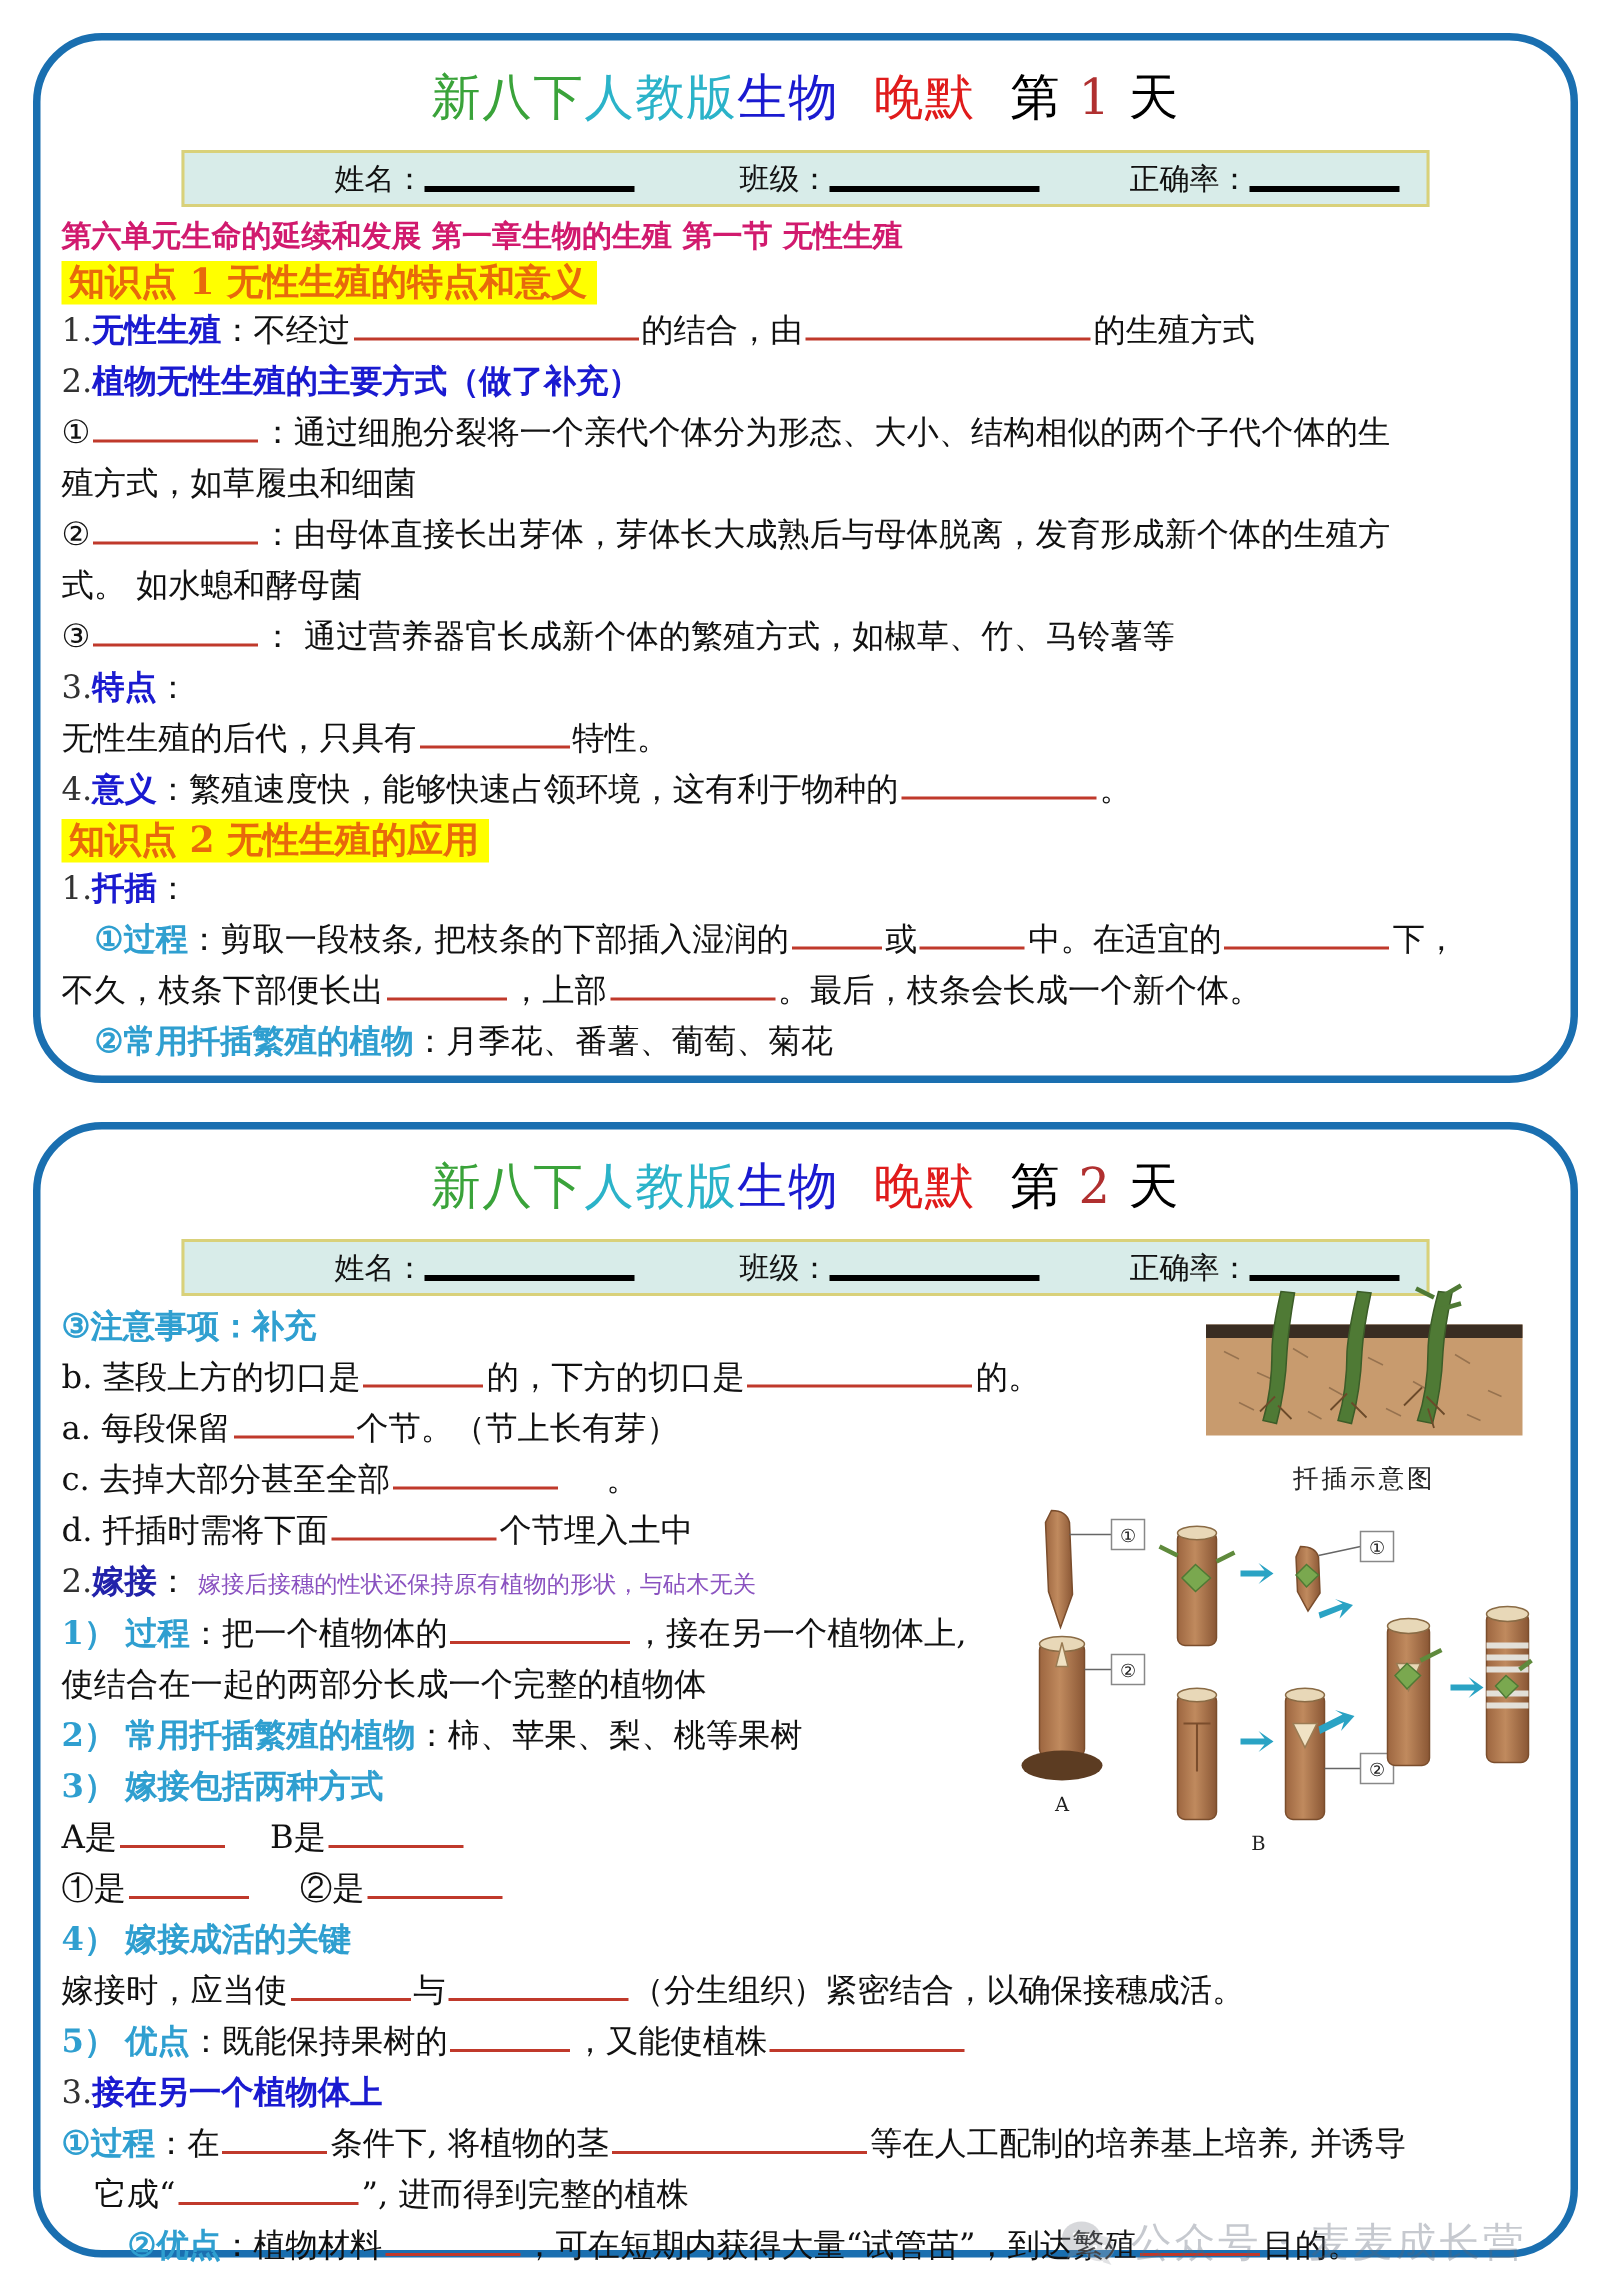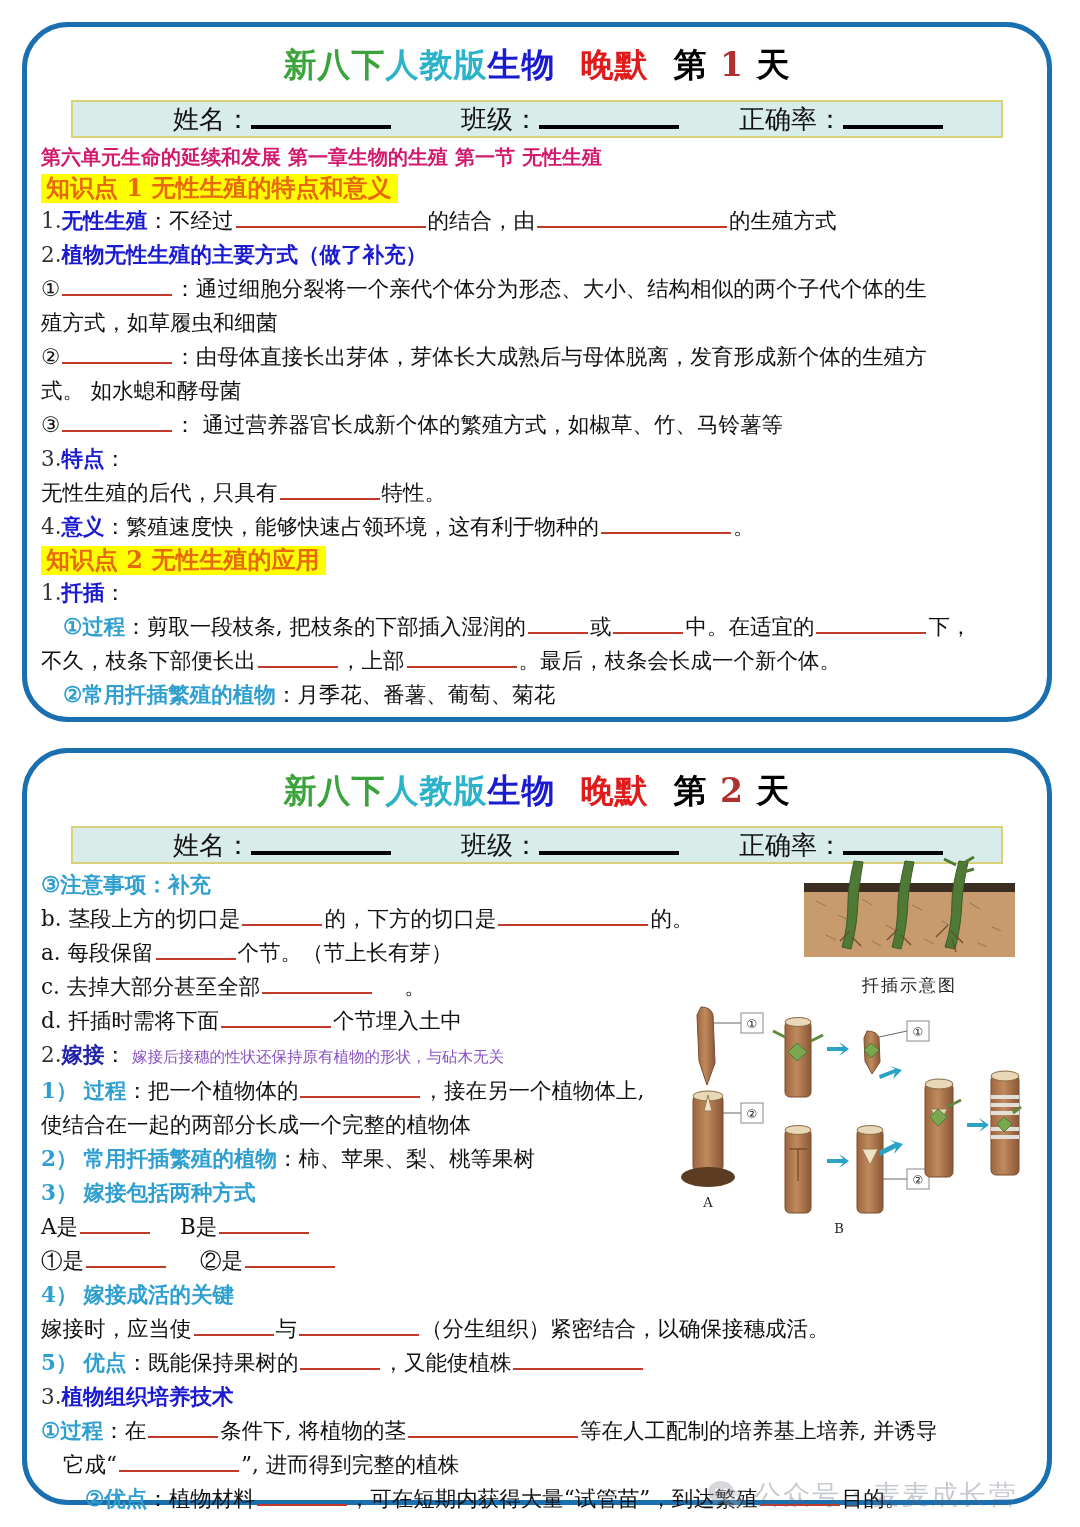--- a/index.html
+++ b/index.html
@@ -20,42 +20,42 @@
     background: #ffffff;
   }
   #card-1 { top: 22px;  height: 700px; }
   #card-2 { top: 748px; height: 757px; }
 
   
   .title-row {
     text-align: center;
     padding-top: 16px;
     font-size: 33px;
-    font-weight: bold;
+    font-weight: normal;
     letter-spacing: 1px;
     white-space: nowrap;
     font-family: "DejaVu Serif", "Liberation Serif", serif;
   }
   .t-green  { color: #3aa33a; }
   .t-cyan   { color: #2bb3c9; }
   .t-blue   { color: #1a1ad0; }
   .t-red    { color: #e01b1b; }
   .t-black  { color: #000000; }
   .t-daynum { color: #b03030; font-family: "DejaVu Serif","Liberation Serif",serif; }
 
   
   .info-bar {
     margin: 12px auto 0 auto;
-    width: 932px;
+    width: 832px;
     height: 38px;
     background: #d8ece9;
     border: 2px solid #d9d17a;
     display: flex;
-    align-items: flex-start;
-    font-size: 26px;
+    align-items: center;
+    font-size: 20px;
     font-family: "DejaVu Serif", "Liberation Serif", serif;
     color: #111;
   }
   .info-cell { display: flex; align-items: center; }
   .info-cell .lbl { white-space: nowrap; }
   .blank-black {
     display: inline-block;
     border-bottom: 4px solid #000;
     height: 18px;
   }
@@ -499,21 +499,21 @@
       <span class="teal-head">5）</span>
       <span class="teal-head" style="padding-left:6px">优点</span>
       <span>：既能保持果树的</span>
       <span class="b w80"></span>
       <span>，又能使植株</span>
       <span class="b w130"></span>
     </div>
 
     <div class="line">
       <span class="num-serif">3.</span>
-      <span class="bold-blue">植物组织培养技术</span>
+      <span class="bold-blue">接在另一个植物体上</span>
     </div>
 
     <div class="line">
       <span class="circ">①</span>
       <span class="teal-head">过程</span>
       <span>：在</span>
       <span class="b w70"></span>
       <span>条件下, 将植物的茎</span>
       <span class="b w170"></span>
       <span>等在人工配制的培养基上培养, 并诱导</span>

